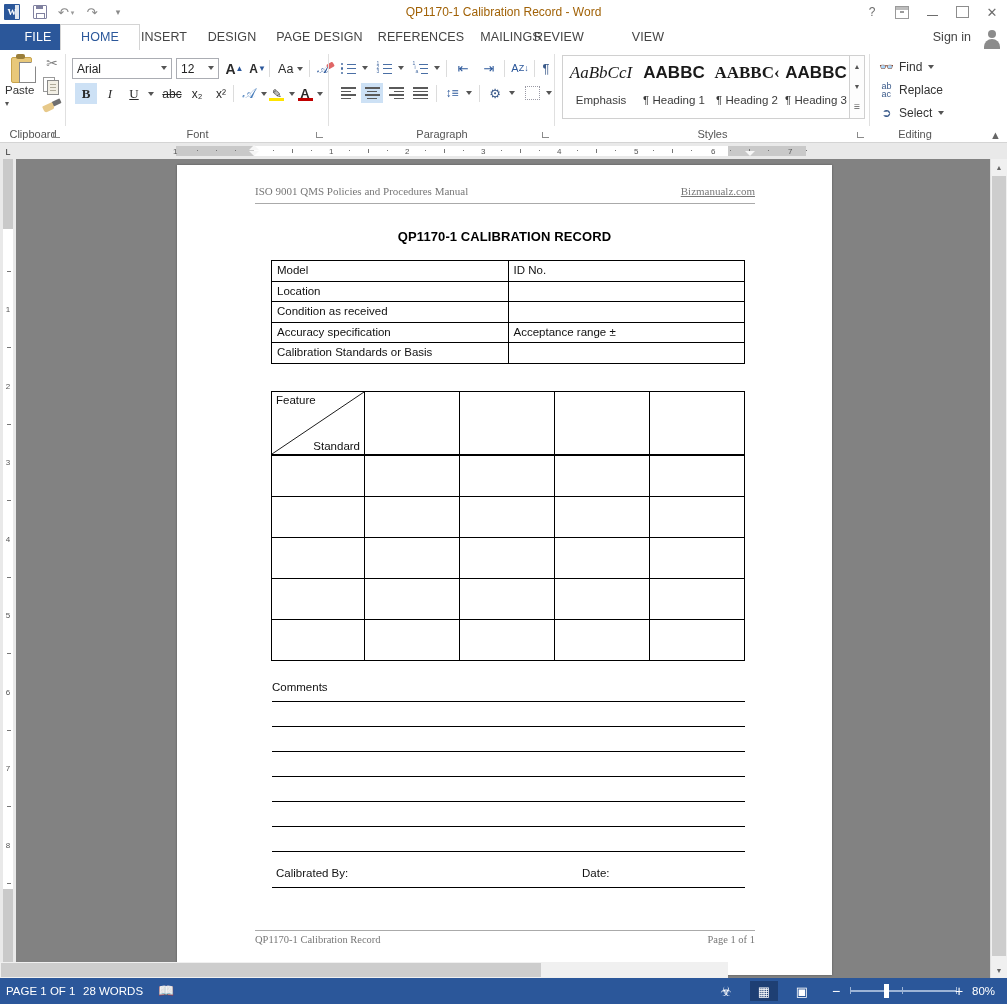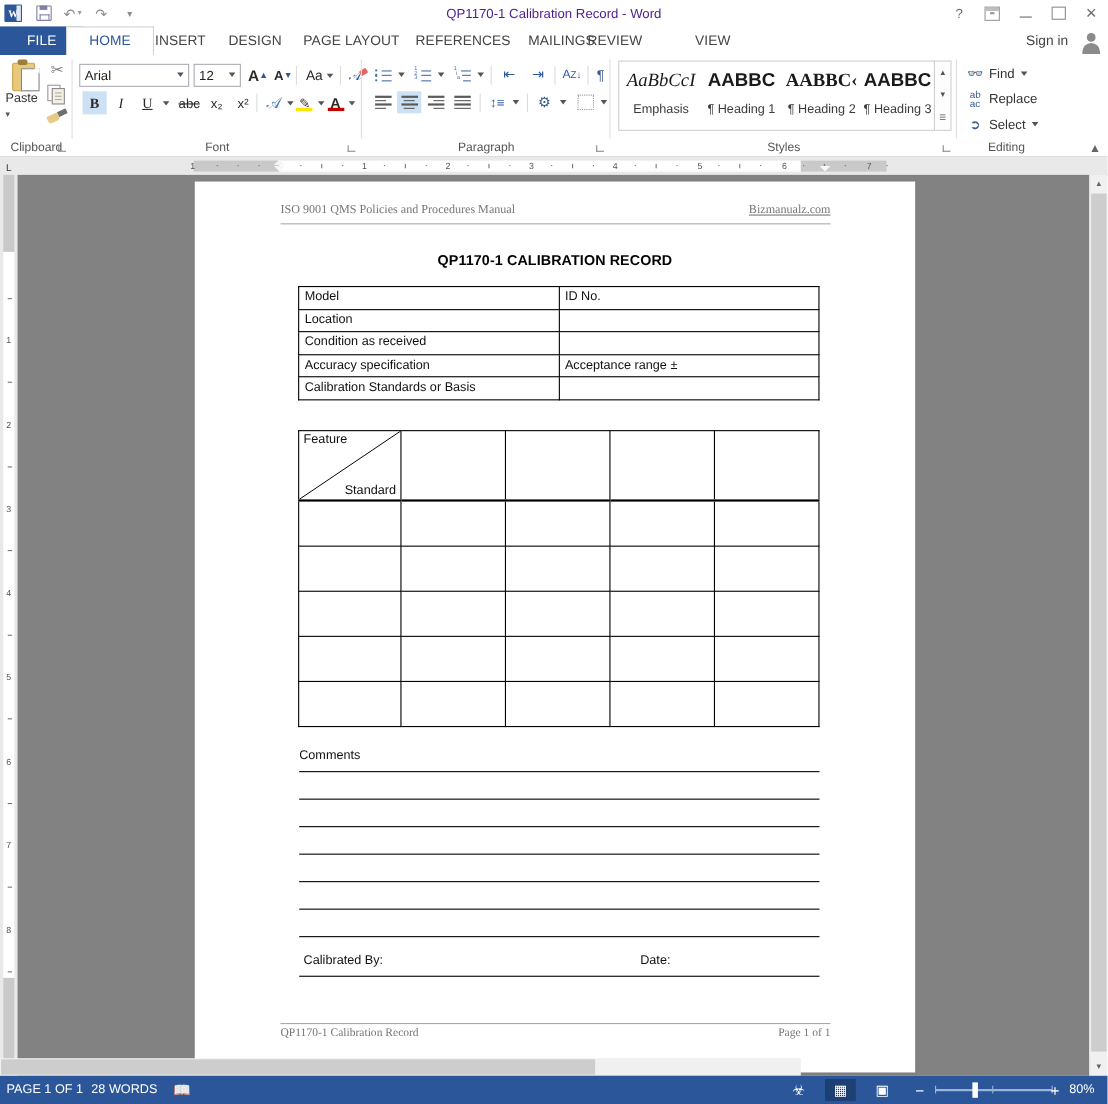--- a/index.html
+++ b/index.html
@@ -19,21 +19,21 @@
     font-family:"Liberation Serif",serif;position:relative;}
   .wordlogo:after{content:"";position:absolute;right:1px;top:1px;width:4px;height:14px;background:#fff;opacity:.85;}
   .qat-btn{width:26px;height:24px;display:flex;align-items:center;justify-content:center;
     color:#8a8a8a;font-size:13px;line-height:1;}
   .qat-btn.save{color:#7a7a9a;}
   .qat-btn.save .sv{width:12px;height:12px;border:1.6px solid #8081a0;position:relative;border-radius:1px;}
   .qat-btn.save .sv:before{content:"";position:absolute;left:2px;top:-1px;width:7px;height:4px;background:#8081a0;}
   .qat-btn.save .sv:after{content:"";position:absolute;left:2px;bottom:0px;width:7px;height:4px;border:1px solid #8081a0;border-bottom:none;}
   .qat-btn .arrowdn{font-size:7px;margin-left:2px;color:#999;}
   .title-text{position:absolute;left:0;right:0;top:0;height:24px;line-height:24px;text-align:center;
-    font-size:12px;color:#4c1d95;}
+    font-size:12px;color:#a16207;}
   .wincontrols{position:absolute;right:0;top:0;height:24px;display:flex;align-items:center;}
   .wc{width:30px;height:24px;display:flex;align-items:center;justify-content:center;color:#6d6d6d;font-size:13px;}
   .wc.help{font-size:12px;}
   .wc .sqr{width:11px;height:10px;border:1px solid #8d8d8d;}
   .wc .mindash{width:11px;height:1px;background:#6d6d6d;margin-top:6px;}
   .wc .ribdisp{width:12px;height:11px;border:1px solid #9a9a9a;position:relative;}
   .wc .ribdisp:before{content:"";position:absolute;left:0;top:0;width:12px;height:3px;background:#bdbdbd;}
   .wc .ribdisp:after{content:"";position:absolute;left:4px;top:4px;width:4px;height:2px;background:#9a9a9a;}
 
   
@@ -244,21 +244,21 @@
         </div>
       <div class="wc">✕</div>
     </div>
   </div>
 
   <div class="tabstrip">
     <div class="tab file" style="left:0;width:54px;">FILE</div>
     <div class="tab active" style="left:60px;width:56px;">HOME</div>
     <div class="tab" style="left:122px;width:62px;">INSERT</div>
     <div class="tab" style="left:189px;width:64px;">DESIGN</div>
-    <div class="tab" style="left:258px;width:101px;">PAGE LAYOUT</div>
+    <div class="tab" style="left:258px;width:101px;">PAGE DESIGN</div>
     <div class="tab" style="left:362px;width:96px;">REFERENCES</div>
     <div class="tab" style="left:463px;width:73px;">MAILINGS</div>
     <div class="tab" style="left:516px;width:64px;">REVIEW</div>
     <div class="tab" style="left:613px;width:48px;">VIEW</div>
     <div class="signin">Sign in</div>
     <div class="avatar">
         <span class="head"></span>
         <span class="body"></span>
       </div>
   </div>

